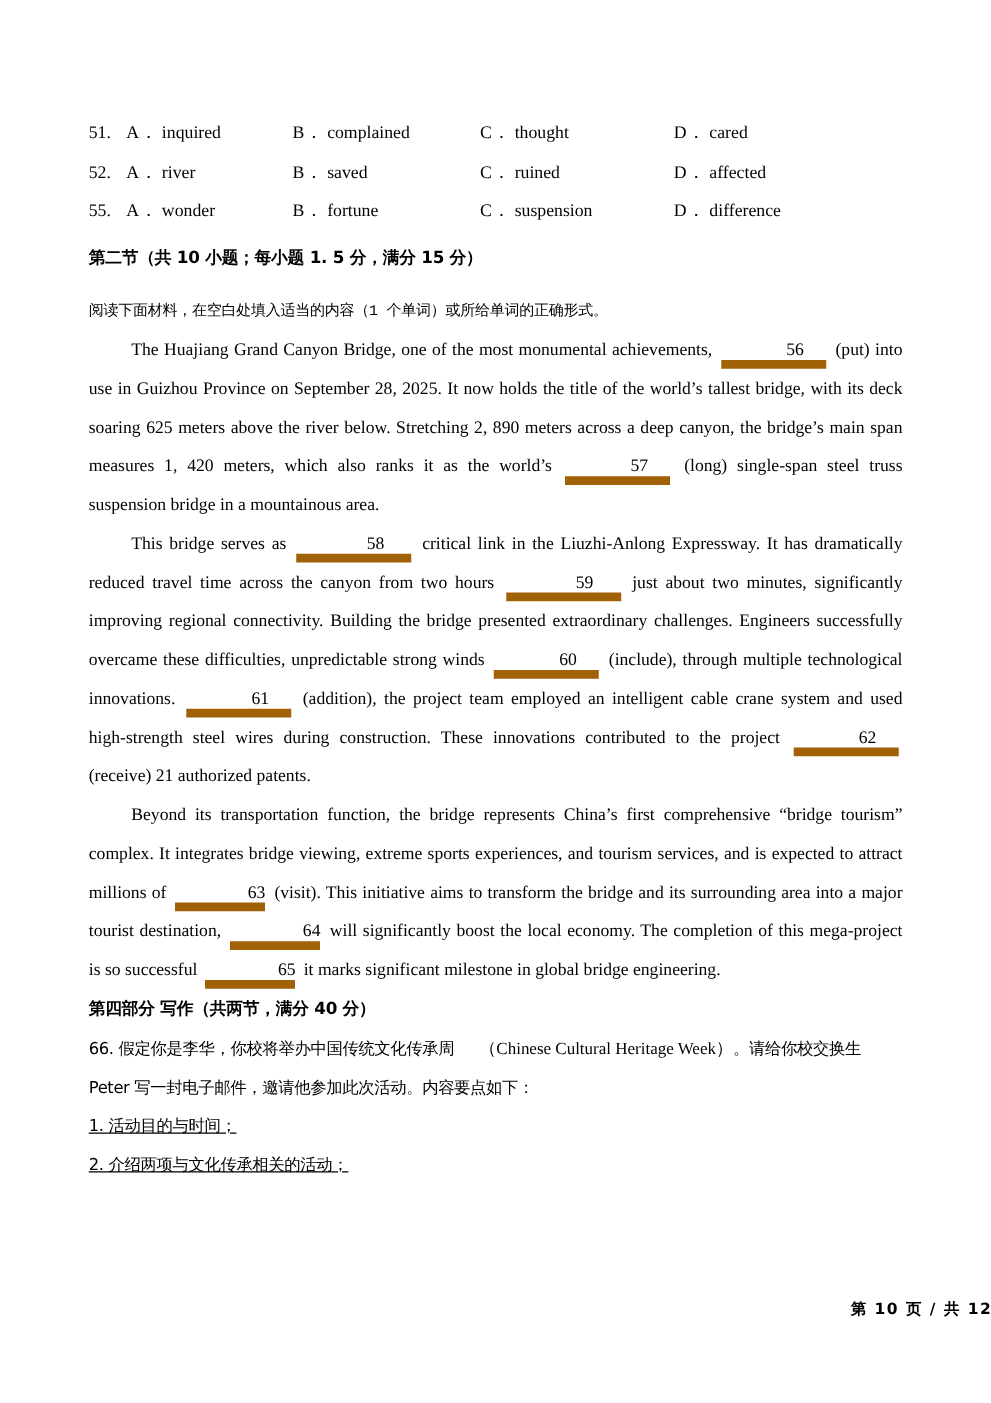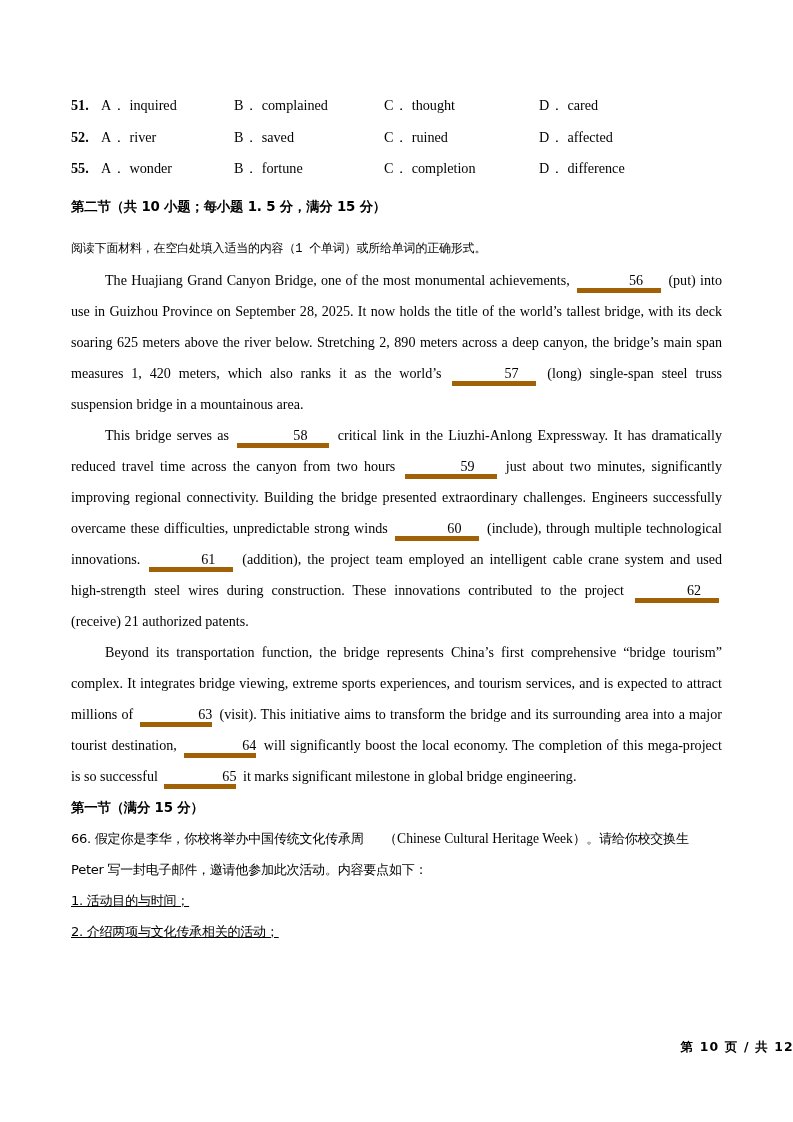--- a/index.html
+++ b/index.html
@@ -34,21 +34,20 @@
     display: flex;
     align-items: baseline;
     height: 31.5px;
     font-size: 14.2px;
     white-space: nowrap;
   }
   .mc-num {
     width: 30px;
     flex: 0 0 30px;
     font-size: 14.2px;
-    font-weight: bold;
   }
   .mc-opt {
     font-size: 14.2px;
   }
   .mc-c1 { flex: 0 0 133px; }
   .mc-c2 { flex: 0 0 150px; }
   .mc-c3 { flex: 0 0 155px; }
   .mc-c4 { flex: 0 0 auto; }
   .mc-letter {
     letter-spacing: 0.5px;
@@ -83,21 +82,21 @@
     text-align: justify;
     text-justify: inter-word;
     text-indent: 34px;
     margin: 0;
   }
 
   .blank {
     display: inline-block;
     width: 84px;
     text-align: center;
-    border-bottom: 5px solid #a16207;
+    border-bottom: 7px solid #a16207;
     line-height: 16px;
     margin: 0 3px;
     vertical-align: baseline;
     font-size: 14.1px;
   }
   .blank.w-narrow { width: 72px; text-align: right; }
   .blank.w-wide { width: 92px; }
 
   
   .wr-q {
@@ -158,36 +157,36 @@
         <span class="mc-opt mc-c3"><span class="mc-letter">C</span> <span>ruined</span></span>
         <span class="mc-opt mc-c4"><span class="mc-letter">D</span> <span>affected</span></span>
       </div>
 
 
 
       <div class="mc-row">
         <span class="mc-num">55.</span>
         <span class="mc-opt mc-c1"><span class="mc-letter">A</span> <span>wonder</span></span>
         <span class="mc-opt mc-c2"><span class="mc-letter">B</span> <span>fortune</span></span>
-        <span class="mc-opt mc-c3"><span class="mc-letter">C</span> <span>completion</span></span>
+        <span class="mc-opt mc-c3"><span class="mc-letter">C</span> <span>suspension</span></span>
         <span class="mc-opt mc-c4"><span class="mc-letter">D</span> <span>difference</span></span>
       </div>
 
     </div>
 
     <div class="cn-head">第二节（共 10 小题；每小题 1. 5 分，满分 15 分）</div>
     <div class="cn-instr">阅读下面材料，在空白处填入适当的内容（1 个单词）或所给单词的正确形式。</div>
 
     <p class="para"><span>The Huajiang Grand Canyon Bridge, one of the most monumental achievements,</span> <span class="blank">56</span> <span>(put) into use in Guizhou Province on September 28, 2025. It now holds the title of the world’s tallest bridge, with its deck soaring 625 meters above the river below. Stretching 2, 890 meters across a deep canyon, the bridge’s main span measures 1, 420 meters, which also ranks it as the world’s</span> <span class="blank">57</span> <span>(long) single-span steel truss suspension bridge in a mountainous area.</span></p>
 
     <p class="para"><span>This bridge serves as</span> <span class="blank w-wide">58</span> <span>critical link in the Liuzhi-Anlong Expressway. It has dramatically reduced travel time across the canyon from two hours</span> <span class="blank w-wide">59</span> <span>just about two minutes, significantly improving regional connectivity. Building the bridge presented extraordinary challenges. Engineers successfully overcame these difficulties, unpredictable strong winds</span> <span class="blank">60</span> <span>(include), through multiple technological innovations.</span> <span class="blank">61</span> <span>(addition), the project team employed an intelligent cable crane system and used high-strength steel wires during construction. These innovations contributed to the project</span> <span class="blank">62</span> <span>(receive) 21 authorized patents.</span></p>
 
     <p class="para"><span>Beyond its transportation function, the bridge represents China’s first comprehensive “bridge tourism” complex. It integrates bridge viewing, extreme sports experiences, and tourism services, and is expected to attract millions of</span> <span class="blank w-narrow">63</span> <span>(visit). This initiative aims to transform the bridge and its surrounding area into a major tourist destination,</span> <span class="blank w-narrow">64</span> <span>will significantly boost the local economy. The completion of this mega-project is so successful</span> <span class="blank w-narrow">65</span> <span>it marks significant milestone in global bridge engineering.</span></p>
 
-    <div class="cn-head">第一节（满分 15 分）</div>
+    <div class="cn-head">第四部分 写作（共两节，满分 40 分）</div>
 
     <div class="wr-q"><span>66. </span><span>假定你是李华，你校将举办中国传统文化传承周</span><span class="en">（Chinese Cultural Heritage Week）</span><span>。请给你校交换生 Peter 写一封电子邮件，邀请他参加此次活动。内容要点如下：</span></div>
 
     <div class="wr-item">1. 活动目的与时间；</div>
     <div class="wr-item">2. 介绍两项与文化传承相关的活动；</div>
 
   </div>
 
   <div class="footer">第 10 页 / 共 12 页</div>
 

